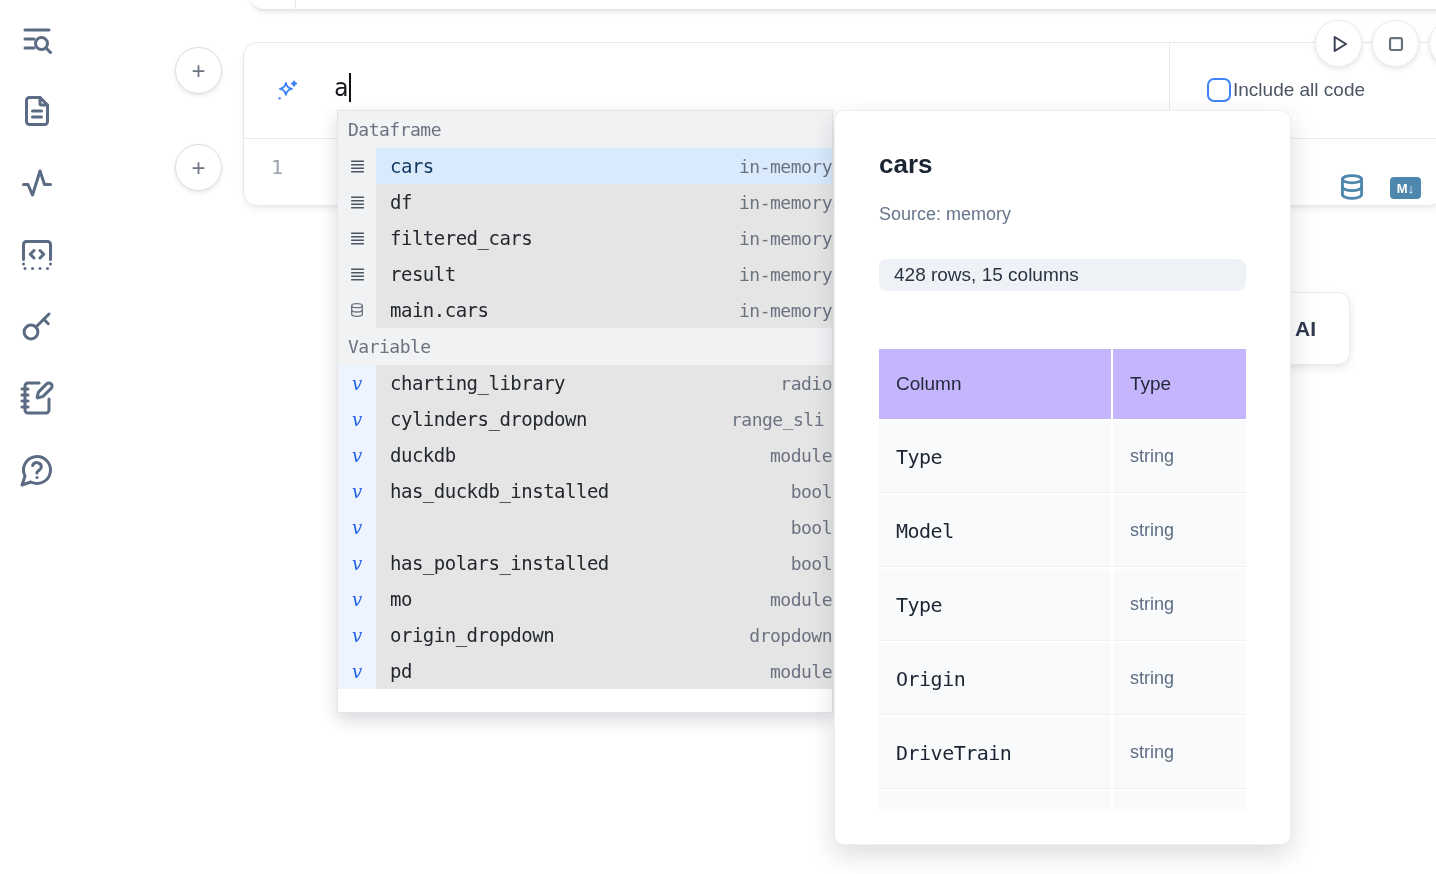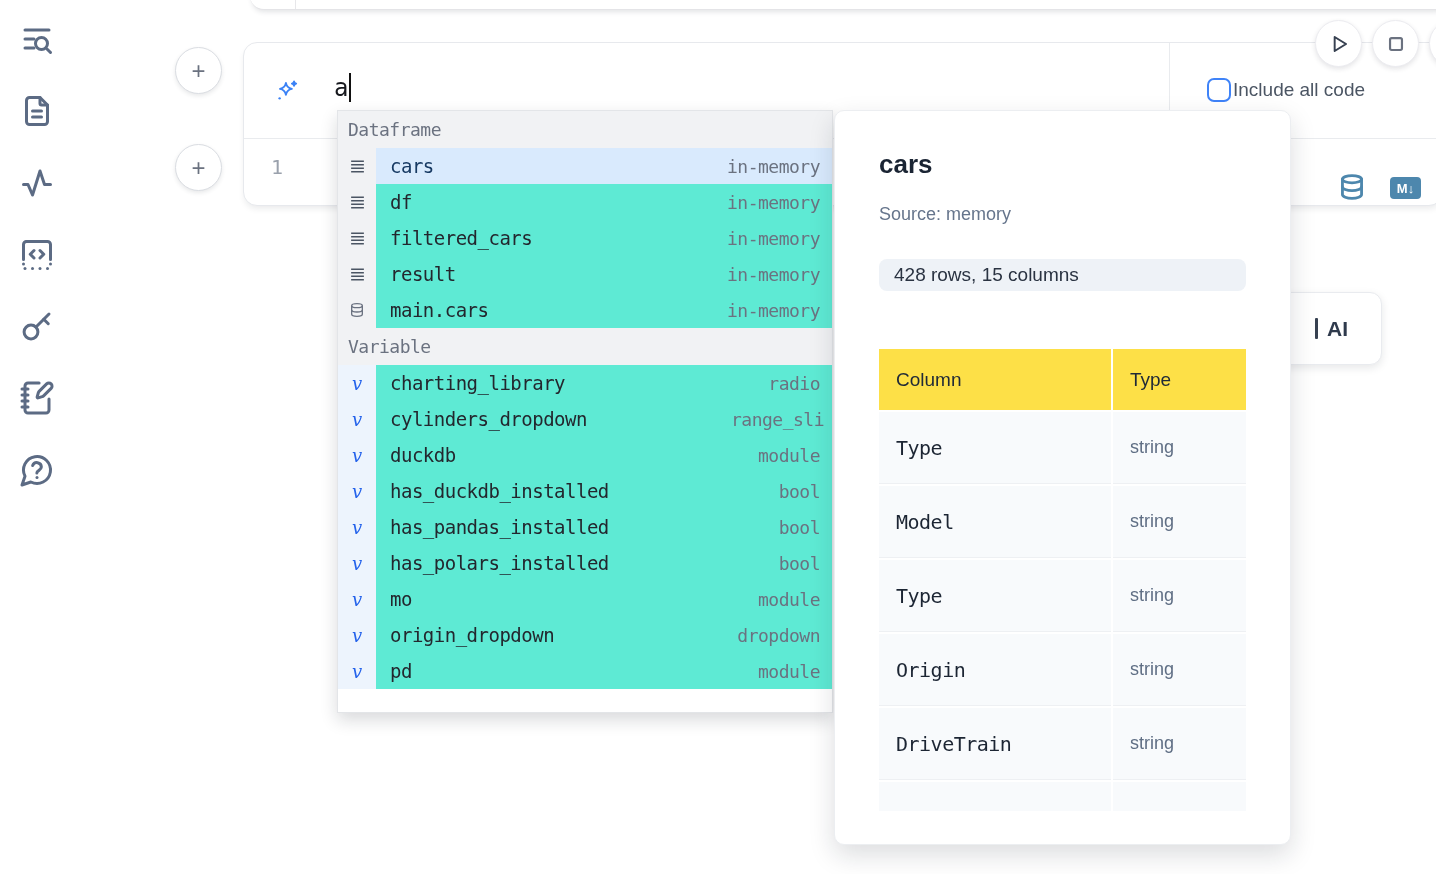--- a/index.html
+++ b/index.html
@@ -50,47 +50,47 @@
   .run-btn { position:absolute; top:20px; width:47px; height:47px; border-radius:50%;
     background:#fff; border:1px solid #ececf0; box-shadow:0 2px 5px rgba(30,35,50,.12);
     display:flex; align-items:center; justify-content:center; cursor:pointer; }
 
   
   .dropdown { position:absolute; left:337px; top:110px; width:496px; height:603px;
     background:#fff; border:1px solid #e3e5e8; box-shadow:0 7px 16px rgba(20,25,40,.16);
     overflow:hidden; font-family:"DejaVu Sans Mono", monospace; }
   .dd-header { height:37px; background:#f1f2f4; color:#6b7280; font-size:18px;
     display:flex; align-items:center; padding-left:10px; letter-spacing:-0.5px; }
-  .dd-row { height:36px; display:flex; align-items:center; cursor:pointer; background:#5eead4; }
+  .dd-row { height:36px; display:flex; align-items:center; cursor:pointer; background:#e5e5e5; }
   .dd-gutter { width:38px; height:100%; flex:none; display:flex; align-items:center; justify-content:center; background:#f1f2f4; }
   .dd-gutter.var { background:#edf4fd; }
   .dd-name { padding-left:14px; font-size:19px; color:#23272e; letter-spacing:-0.5px; white-space:nowrap; }
-  .dd-type { margin-left:auto; padding-right:12px; font-size:18px; color:#6b7280; letter-spacing:-0.5px; white-space:nowrap; }
+  .dd-type { margin-left:auto; padding-right:0; font-size:18px; color:#6b7280; letter-spacing:-0.5px; white-space:nowrap; }
   .dd-row.selected { background:#d9eafd; }
   .dd-row.selected .dd-name { color:#173a63; }
   .var-glyph { font-family:"DejaVu Serif", serif; font-style:italic; color:#2563eb; font-size:18px; }
   .ham svg { display:block; }
 
   
   .popup { position:absolute; left:834px; top:110px; width:457px; height:735px;
     background:#fff; border:1px solid #eceef1; border-radius:10px;
     box-shadow:0 10px 26px rgba(20,25,40,.15); overflow:hidden; }
   .popup-title { position:absolute; left:44px; top:38px; font-size:26px; font-weight:bold; color:#1a2433; }
   .popup-source { position:absolute; left:44px; top:93px; font-size:18px; color:#66758c; }
   .popup-badge { position:absolute; left:44px; top:148px; width:367px; height:32px; background:#eef2f7; border-radius:8px;
     display:flex; align-items:center; padding-left:15px; font-size:19px; color:#2a3342; }
   .popup-table { position:absolute; left:44px; top:238px; width:367px; height:462px; overflow:hidden;
     display:grid; grid-template-columns:232px 133px; grid-auto-rows:auto; gap:2px; }
   .pt-cell { background:#f8fafc; display:flex; align-items:center; padding-left:17px; height:72px; border-bottom:1px solid #eef0f3;}
-  .pt-cell.head { background:#fde047; height:61px; font-size:19px; color:#1f2937; border-bottom:none; }
+  .pt-cell.head { background:#c4b5fd; height:70px; font-size:19px; color:#1f2937; border-bottom:none; }
   .pt-col { font-family:"DejaVu Sans Mono", monospace; font-size:20px; color:#1c2533; letter-spacing:-0.5px; }
   .pt-type { font-size:18px; color:#5f6e84; }
 
   
-  .ai-btn { position:absolute; left:1278px; top:292px; width:104px; height:73px; background:#fff;
+  .ai-btn { position:absolute; left:1246px; top:292px; width:104px; height:73px; background:#fff;
     border:1px solid #e9ebef; border-radius:12px; box-shadow:0 3px 8px rgba(20,25,40,.10);
     display:flex; align-items:center; cursor:pointer; }
   .ai-btn .bar { width:3px; height:21px; background:#374151; border-radius:1px; margin-left:36px; }
   .ai-btn .lbl { font-size:21px; font-weight:bold; color:#2f3a4c; margin-left:9px; }
 </style>
 </head>
 <body>
 
 <div class="stage">
 
@@ -298,21 +298,20 @@
       <div class="dd-gutter var">
           <span class="var-glyph">v</span>
         </div>
       <span class="dd-name">has_duckdb_installed</span>
       <span class="dd-type">bool</span>
     </div>
     <div class="dd-row">
       <div class="dd-gutter var">
           <span class="var-glyph">v</span>
         </div>
-      <span class="dd-name">has_pandas_installed</span>
       <span class="dd-type">bool</span>
     </div>
     <div class="dd-row">
       <div class="dd-gutter var">
           <span class="var-glyph">v</span>
         </div>
       <span class="dd-name">has_polars_installed</span>
       <span class="dd-type">bool</span>
     </div>
     <div class="dd-row">

